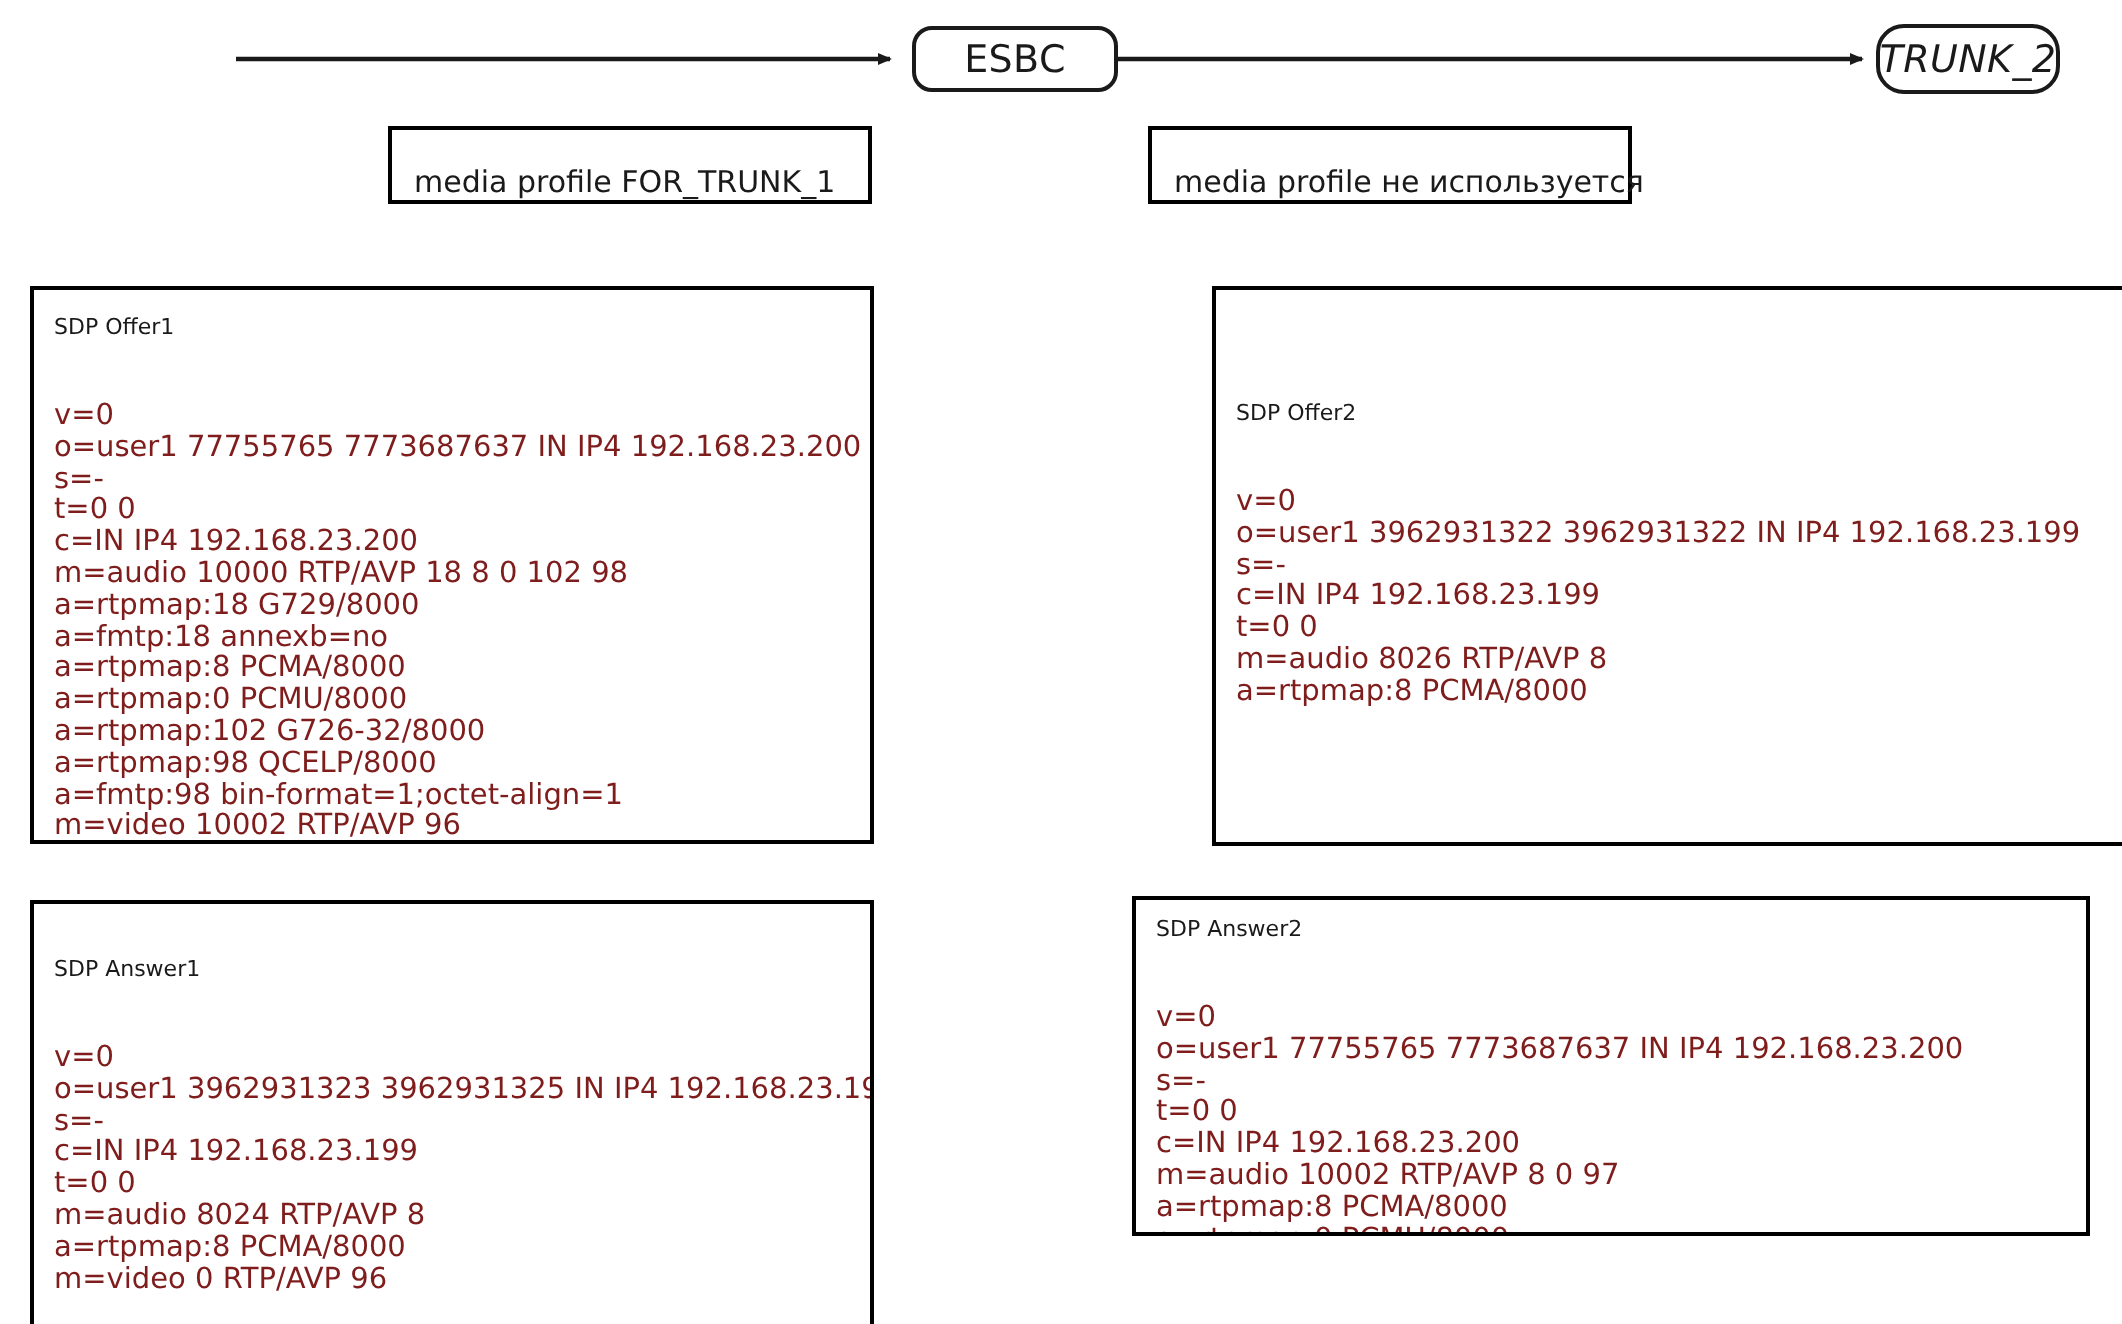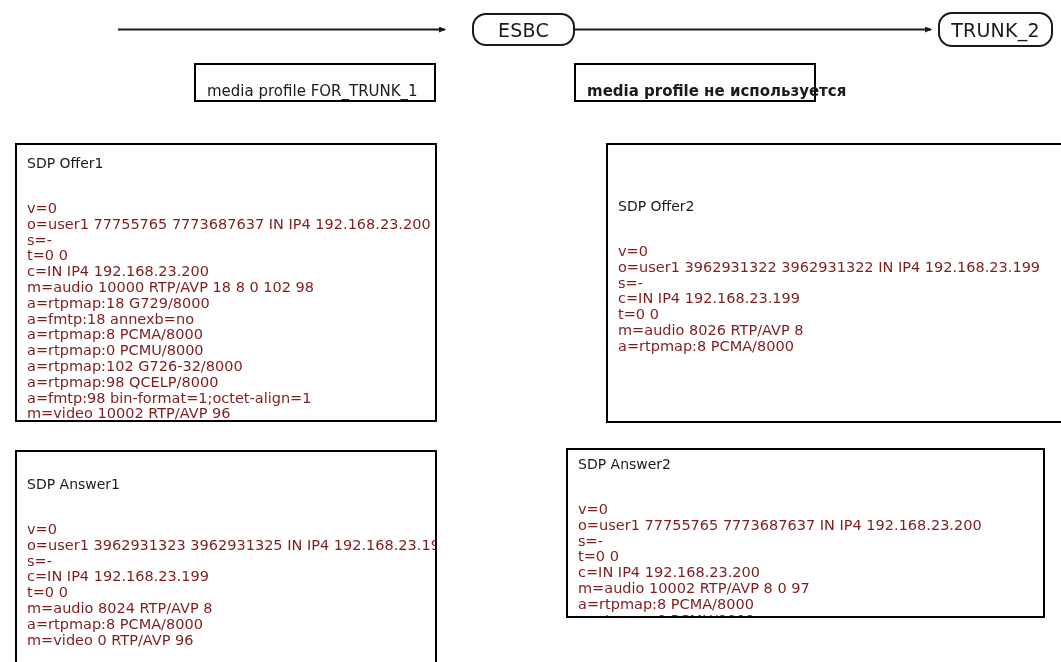--- a/index.html
+++ b/index.html
@@ -32,22 +32,22 @@
     background: #ffffff;
     display: flex;
     align-items: center;
     justify-content: center;
     font-size: 19px;
     letter-spacing: 0.2px;
     color: #1a1a1a;
     white-space: nowrap;
   }
   #node-trunk1 { left: 5px;   top: 11px; width: 112px; height: 36px; }
-  #node-esbc   { left: 472px; top: 13px; width: 103px; height: 33px; }
-  #node-trunk2 { left: 938px; top: 12px; width: 115px; height: 35px; }
+  #node-esbc   { left: 456px; top: 13px; width: 103px; height: 33px; border-radius: 10px; }
+  #node-trunk2 { left: 938px; top: 12px; width: 92px; height: 35px; font-style: italic; }
 
   
   #links {
     position: absolute;
     left: 0; top: 0;
     width: 1061px; height: 662px;
     pointer-events: none;
   }
 
   
@@ -57,32 +57,32 @@
     border: 2.5px solid #000000;
     background: #ffffff;
     display: flex;
     align-items: flex-end;
     font-size: 15px;
     padding-left: 11px;
     color: #1a1a1a;
     white-space: nowrap;
   }
   #label-trunk1 { left: 194px; top: 63px; width: 242px; height: 39px; }
-  #label-trunk2 { left: 574px; top: 63px; width: 242px; height: 39px; font-weight: bold; }
+  #label-trunk2 { left: 574px; top: 63px; width: 242px; height: 39px; }
 
   
   .sdp-box {
     position: absolute;
     box-sizing: border-box;
     border: 2.5px solid #000000;
     background: #ffffff;
     overflow: hidden;
   }
   .sdp-title {
-    font-size: 14px;
+    font-size: 11px;
     line-height: 17px;
     color: #1a1a1a;
     white-space: nowrap;
   }
   .sdp-body {
     font-size: 14.5px;
     line-height: 15.8px;
     color: #7f1d1d;
     white-space: pre;
     margin-top: 29px;

